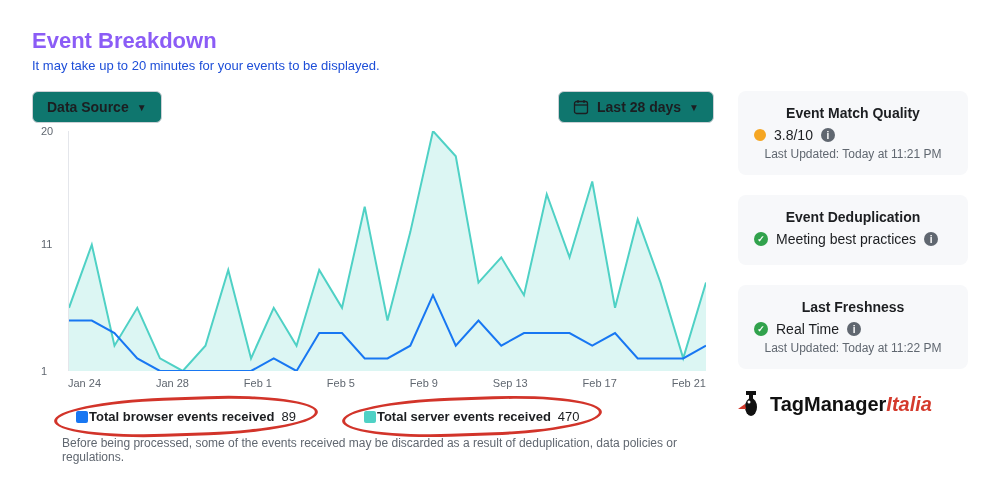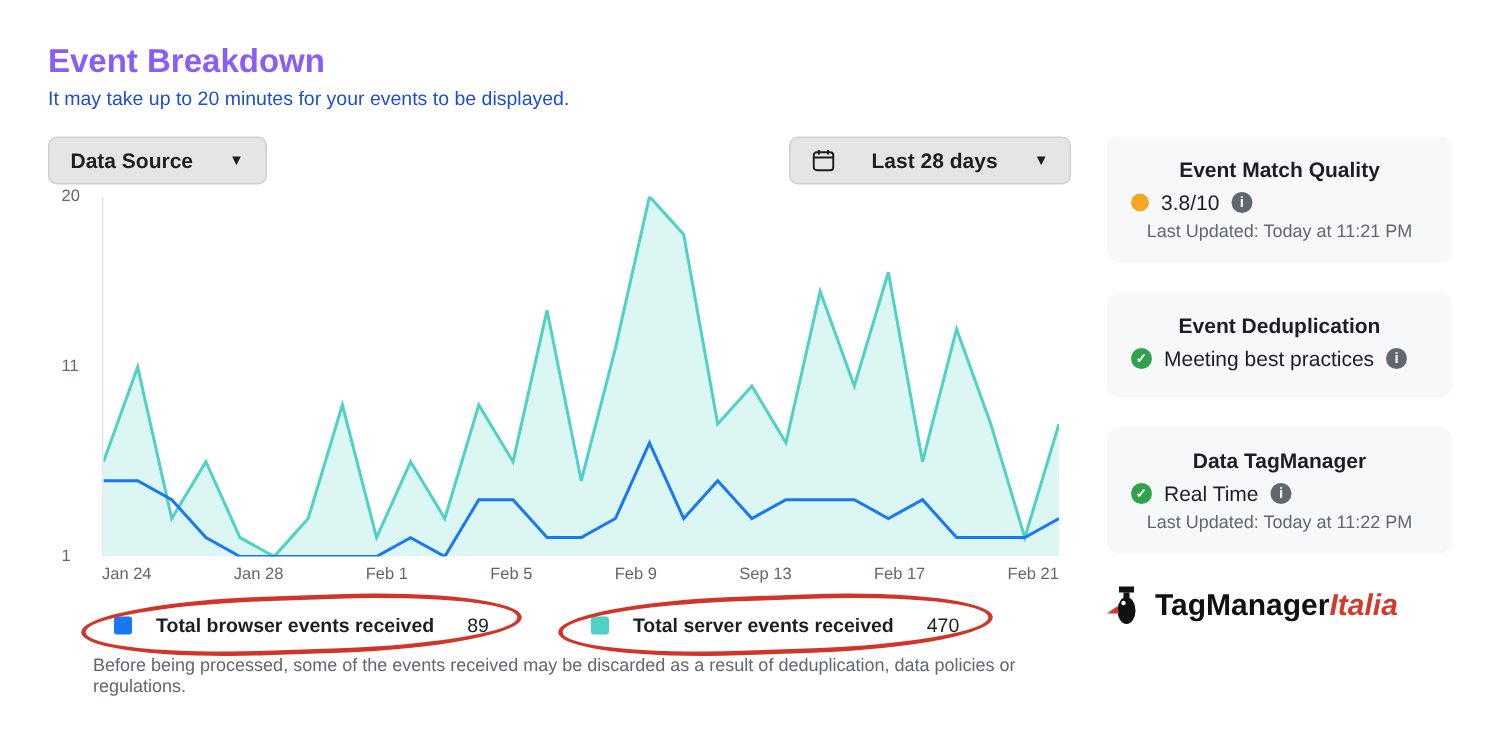--- a/index.html
+++ b/index.html
@@ -35,23 +35,23 @@
     flex-shrink: 0;
   }
   .toolbar {
     display: flex;
     justify-content: space-between;
     margin-bottom: 8px;
   }
   .btn {
     display: inline-flex;
     align-items: center;
-    gap: 24px;
+    gap: 8px;
     border: 1px solid #ccd0d5;
-    background: #e5e5e5;
+    background: #0f766e;
     border-radius: 6px;
     padding: 7px 14px;
     font-size: 14px;
     font-weight: 600;
     color: #1c1e21;
     cursor: pointer;
     justify-content: space-between;
   }
   .btn .chev { font-size: 10px; }
   .btn .cal-ico svg { display:block; }
@@ -82,21 +82,21 @@
   .legend-row {
     display: flex;
     gap: 40px;
     margin-top: 18px;
     margin-left: 30px;
     position: relative;
   }
   .legend-item {
     display: flex;
     align-items: center;
-    gap: 16px;
+    gap: 1px;
     font-size: 13px;
     position: relative;
     padding: 2px 14px;
   }
   .legend-item strong { font-weight: 700; }
   .legend-item .val { margin-left: 6px; }
   .sw { width: 12px; height: 12px; border-radius: 2px; display:inline-block; }
   .circled::before {
     content: "";
     position: absolute;
@@ -229,21 +229,21 @@
     <div class="card">
       <h4>Event Deduplication</h4>
       <div class="line2">
         <span class="dot-green">✓</span>
         <span>Meeting best practices</span>
         <span class="info-ico">i</span>
       </div>
     </div>
 
     <div class="card">
-      <h4>Data TagManager</h4>
+      <h4>Last Freshness</h4>
       <div class="line2">
         <span class="dot-green">✓</span>
         <span>Real Time</span>
         <span class="info-ico">i</span>
       </div>
       <div class="meta">Last Updated: Today at 11:22 PM</div>
     </div>
 
     <div class="logo-row">
       <svg width="26" height="30" viewBox="0 0 26 30">

